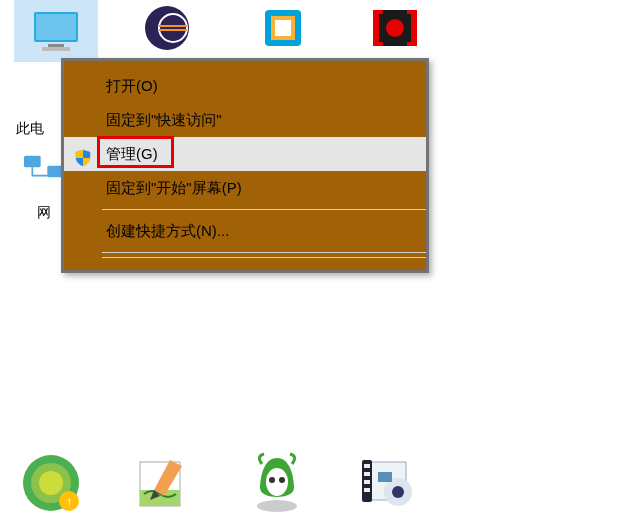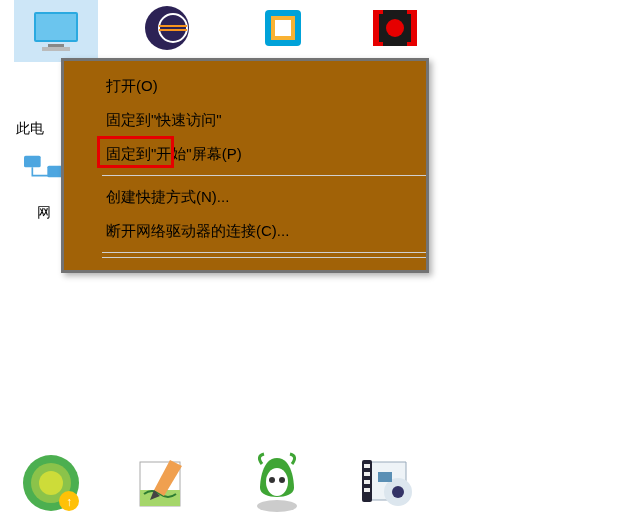--- a/index.html
+++ b/index.html
@@ -200,29 +200,38 @@
   </div>
 
   <div class="context-menu">
     <div class="menu-top-space"></div>
     <div class="menu-item">
       <span>打开(O)</span>
     </div>
     <div class="menu-item">
       <span>固定到"快速访问"</span>
     </div>
+    <div class="menu-item highlighted">
+      <span class="shield-icon">
+        <svg viewBox="0 0 18 18" width="18" height="18">
+          <path d="M9 1 L16 3 V9 C16 13 12 16 9 17 C6 16 2 13 2 9 V3 Z" fill="#fff" stroke="#888" stroke-width="0.5"></path>
+          <path d="M9 1 L16 3 V9 L9 9 Z" fill="#1e88e5"></path>
+          <path d="M9 1 L2 3 V9 L9 9 Z" fill="#ffc107"></path>
+          <path d="M9 9 L16 9 C16 13 12 16 9 17 Z" fill="#ffc107"></path>
+          <path d="M9 9 L2 9 C2 13 6 16 9 17 Z" fill="#1e88e5"></path>
+        </svg>
+      </span>
+      <span>管理(G)</span>
+    </div>
     <div class="menu-item">
       <span>固定到"开始"屏幕(P)</span>
     </div>
     <div class="menu-separator"></div>
     <div class="menu-item">
       <span>创建快捷方式(N)...</span>
-    </div>
-    <div class="menu-item">
-      <span>断开网络驱动器的连接(C)...</span>
     </div>
     <div class="menu-separator"></div>
     <div class="menu-separator"></div>
     <div class="menu-bottom-space"></div>
   </div>
 
   <div class="highlight-box"></div>
 
 </div>
 

